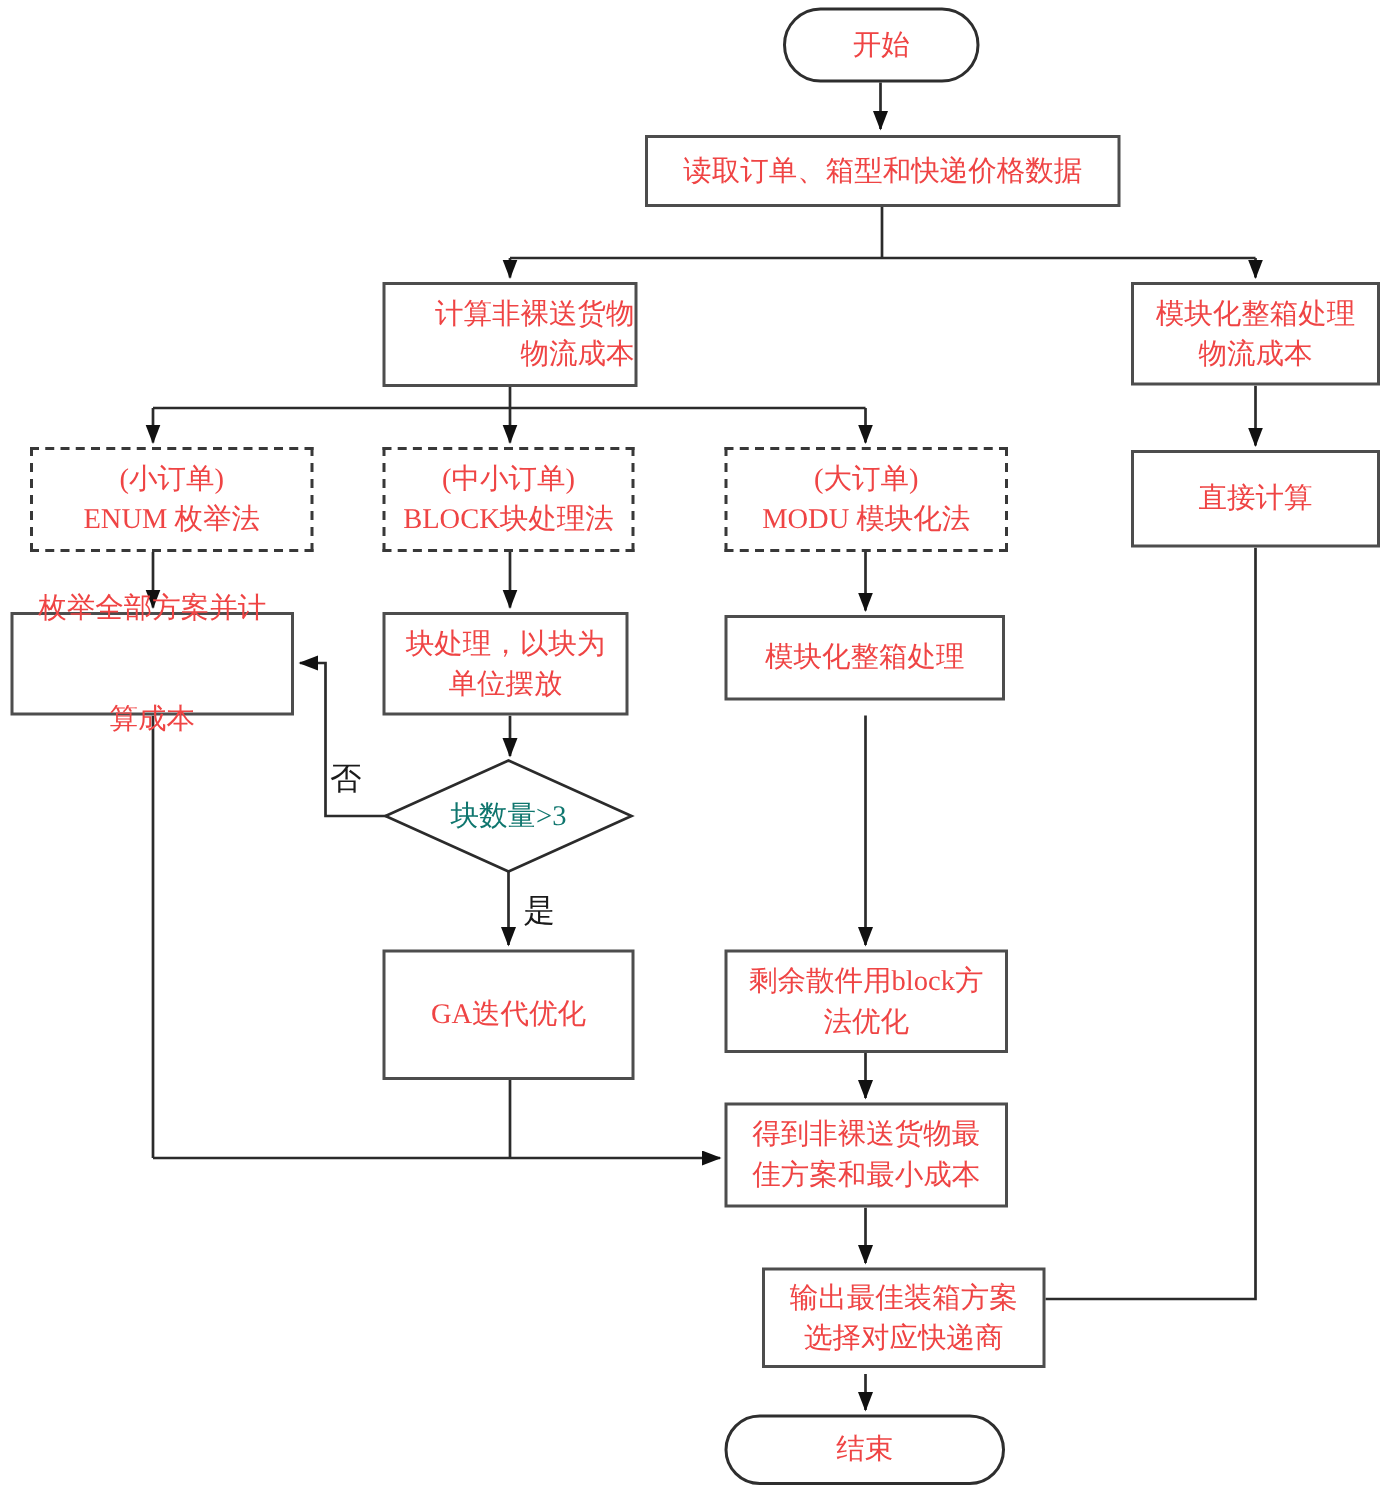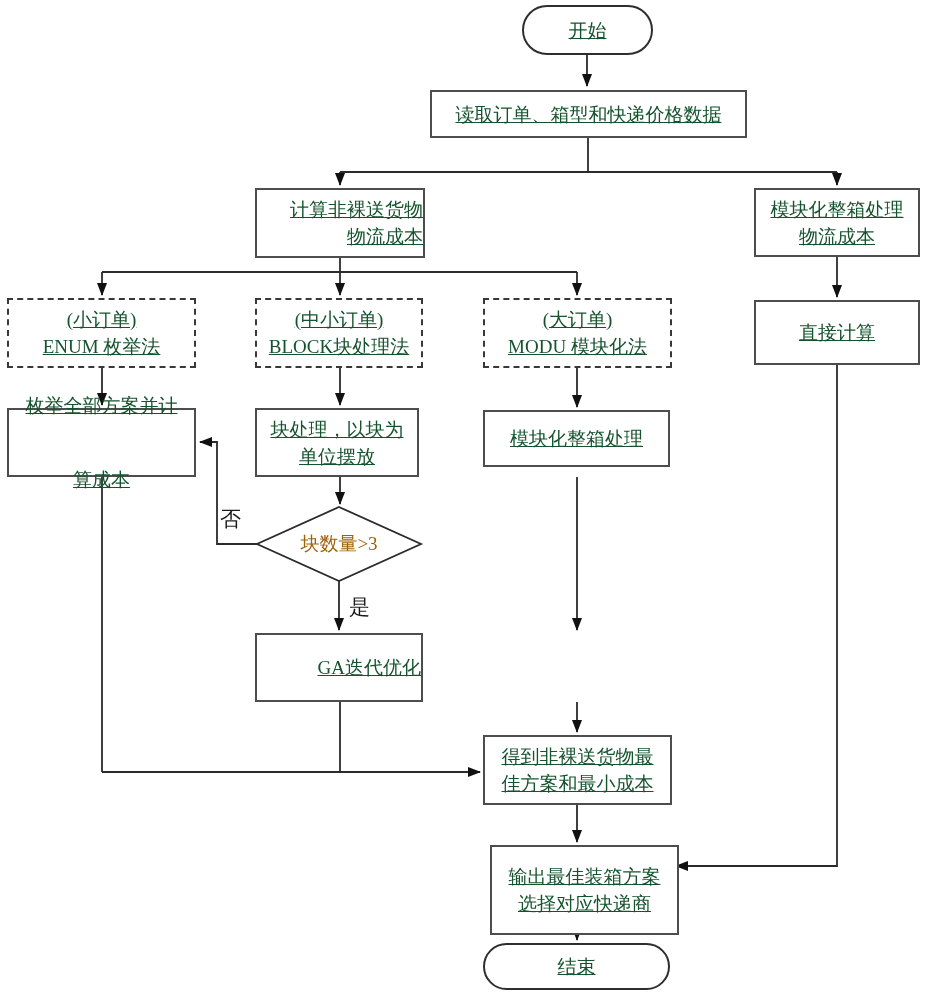--- a/index.html
+++ b/index.html
@@ -21,64 +21,63 @@
   }
   .node {
     position: absolute;
     box-sizing: border-box;
     display: flex;
     flex-direction: column;
     align-items: center;
     justify-content: center;
     border: 2px solid #4d4d4d;
     background: #ffffff;
-    color: #14532d;
+    color: #ef4444;
     font-size: 19px;
     line-height: 27px;
     text-align: center;
     white-space: nowrap;
-    text-decoration: underline;
   }
   .node.rounded {
     border-radius: 25px;
     border-color: #2e2e2e;
   }
   .node.dashed {
     border-style: dashed;
     border-color: #383838;
   }
   .decision-label {
     position: absolute;
-    color: #a16207;
+    color: #0f766e;
     font-size: 19px;
     text-align: center;
     white-space: nowrap;
   }
   .edge-label {
     position: absolute;
     color: #1a1a1a;
     font-size: 21px;
     white-space: nowrap;
   }
 
   #node-start        { left: 522px; top: 5px;   width: 131px; height: 50px; }
   #node-read         { left: 430px; top: 90px;  width: 317px; height: 48px; }
   #node-calc-nonbare { left: 255px; top: 188px; width: 170px; height: 70px; align-items: flex-end; }
   #node-calc-bare    { left: 754px; top: 188px; width: 166px; height: 69px; }
   #node-direct       { left: 754px; top: 300px; width: 166px; height: 65px; }
-  #node-enum         { left: 7px;   top: 298px; width: 189px; height: 70px; }
+  #node-enum         { left: 20px;   top: 298px; width: 189px; height: 70px; }
   #node-block        { left: 255px; top: 298px; width: 168px; height: 70px; }
   #node-modu         { left: 483px; top: 298px; width: 189px; height: 70px; text-align: right; }
   #node-enum-all     { left: 7px;   top: 408px; width: 189px; height: 69px; gap: 47px; }
   #node-block-proc   { left: 255px; top: 408px; width: 164px; height: 69px; }
   #node-modu-proc    { left: 483px; top: 410px; width: 187px; height: 57px; }
-  #node-ga           { left: 255px; top: 633px; width: 168px; height: 69px; align-items: flex-end; }
+  #node-ga           { left: 255px; top: 633px; width: 168px; height: 87px; }
   #node-remainder    { left: 483px; top: 633px; width: 189px; height: 69px; }
   #node-best         { left: 483px; top: 735px; width: 189px; height: 70px; }
-  #node-output       { left: 490px; top: 845px; width: 189px; height: 90px; }
+  #node-output       { left: 508px; top: 845px; width: 189px; height: 67px; }
   #node-end          { left: 483px; top: 943px; width: 187px; height: 47px; }
 
   #decision-text { left: 257px; top: 531px; width: 164px; }
   #label-no  { left: 220px; top: 505px; }
   #label-yes { left: 349px; top: 593px; }
 </style>
 </head>
 <body>
 
 <div class="stage">
@@ -172,20 +171,24 @@
 
   <div class="decision-label" id="decision-text">块数量&gt;3</div>
 
   <div class="edge-label" id="label-no">否</div>
   <div class="edge-label" id="label-yes">是</div>
 
   <div class="node" id="node-ga">
     <span>GA迭代优化</span>
   </div>
 
+  <div class="node" id="node-remainder">
+    <span>剩余散件用block方</span>
+    <span>法优化</span>
+  </div>
 
   <div class="node" id="node-best">
     <span>得到非裸送货物最</span>
     <span>佳方案和最小成本</span>
   </div>
 
   <div class="node" id="node-output">
     <span>输出最佳装箱方案</span>
     <span>选择对应快递商</span>
   </div>

